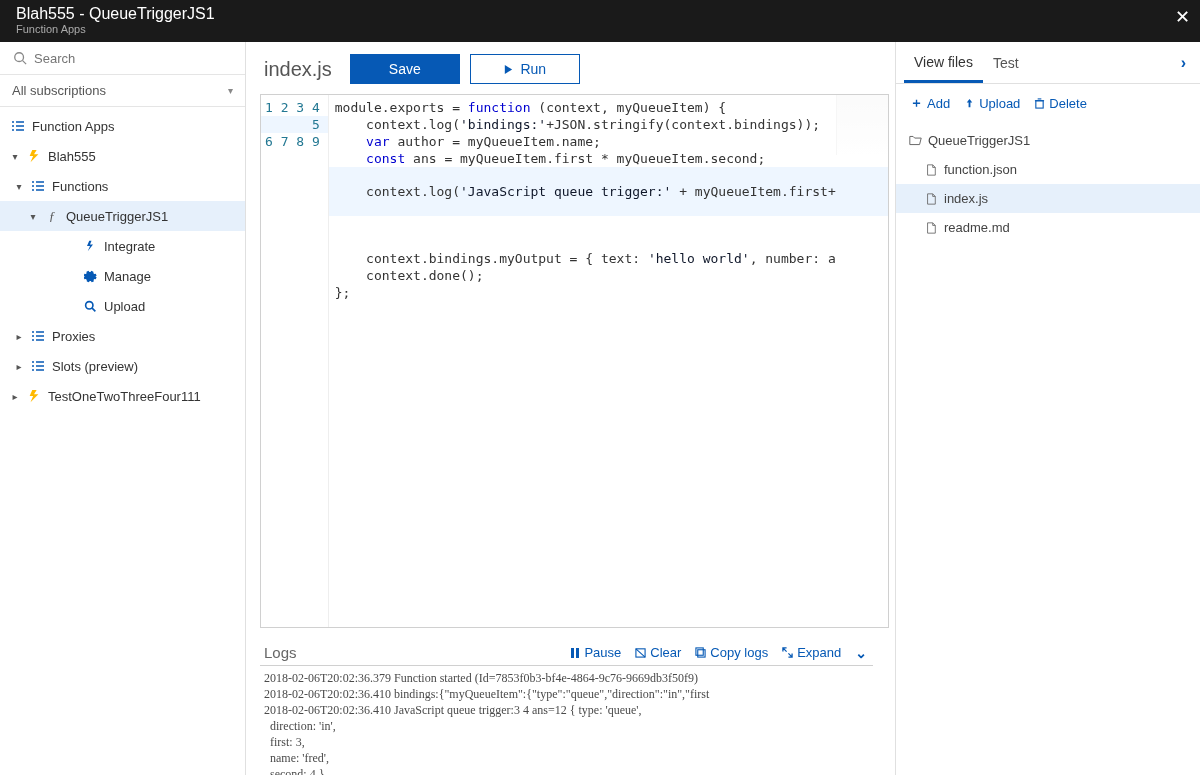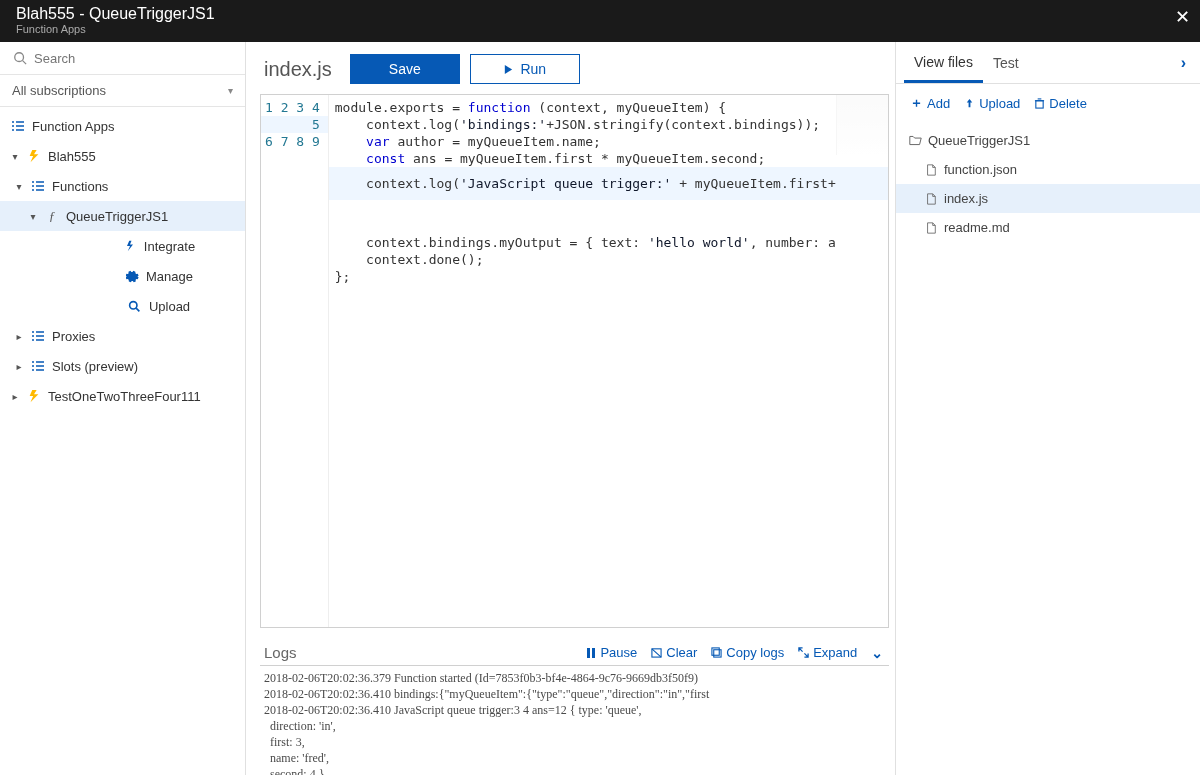--- a/index.html
+++ b/index.html
@@ -18,41 +18,41 @@
 .search-row { padding: 8px 12px; border-bottom: 1px solid #e5e5e5; display: flex; align-items: center; gap: 6px; color: #888; }
 .search-row input { border: none; outline: none; font-size: 13px; flex: 1; color: #888; }
 .subs-row { padding: 8px 12px; border-bottom: 1px solid #e5e5e5; display: flex; justify-content: space-between; align-items: center; color: #555; }
 .tree { padding: 4px 0; overflow-y: auto; }
 .tree-item { display: flex; align-items: center; gap: 6px; padding: 7px 10px; cursor: pointer; white-space: nowrap; }
 .tree-item.selected { background: #e6f0fb; }
 .caret { width: 10px; font-size: 10px; display: inline-block; text-align: center; color: #555; }
 .tree-icon { width: 16px; height: 16px; display: inline-flex; align-items: center; justify-content: center; }
 .indent1 { padding-left: 14px; }
 .indent2 { padding-left: 28px; }
-.indent3 { padding-left: 66px; justify-content: center; }
+.indent3 { padding-left: 66px; }
 
 
 .content { flex: 1; display: flex; flex-direction: column; padding: 12px 0 0 14px; min-width: 0; }
 .toolbar { display: flex; align-items: center; gap: 10px; padding: 0 10px 10px 4px; }
 .file-label { font-size: 20px; color: #555; font-weight: 400; margin-right: 8px; }
 .btn { height: 30px; padding: 0 24px; font-size: 14px; border-radius: 0; cursor: pointer; display: inline-flex; align-items: center; justify-content: center; gap: 6px; }
 .btn-save { background: #0659b5; color: #fff; border: 1px solid #0659b5; width: 110px; }
 .btn-run { background: #fff; color: #0659b5; border: 1px solid #0659b5; width: 110px; }
 
 .editor-wrap { border: 1px solid #d0d0d0; height: 534px; margin-right: 6px; position: relative; overflow: hidden; font-family: Consolas, monospace; }
 .minimap { position: absolute; right: 0; top: 0; width: 52px; height: 60px; background: linear-gradient(#f8f8f8, #fff); border-left: 1px solid #eee; opacity: 0.5; }
 .editor { display: flex; height: 100%; }
 .gutter { background: #fff; padding: 4px 8px 4px 4px; text-align: right; color: #237893; font-size: 13px; line-height: 17px; border-right: 1px solid #eee; min-width: 26px; }
 .code { padding: 4px 6px; font-size: 13px; line-height: 17px; white-space: pre; flex: 1; overflow: hidden; color: #333; }
-.cur-ln { background: #eef6ff; display: block; margin: 0 -6px; padding: 8px 6px; }
+.cur-ln { background: #eef6ff; display: block; margin: 0 -6px; padding: 16px 6px; }
 .gutter .cur { background: #eef6ff; display: block; margin: 0 -8px 0 -4px; padding: 0 8px 0 4px; }
 .kw { color: #0000d0; }
 .str { color: #0f172a; }
 
-.logs-section { margin-top: 12px; margin-right: 6px; display: flex; flex-direction: column; flex: 1; min-height: 0; }
+.logs-section { margin-top: 12px; margin-right: 22px; display: flex; flex-direction: column; flex: 1; min-height: 0; }
 .logs-header { display: flex; align-items: center; border-bottom: 1px solid #d0d0d0; padding: 4px 6px 4px 4px; }
 .logs-title { font-size: 15px; color: #666; }
 .logs-actions { margin-left: auto; display: flex; gap: 14px; color: #0659b5; font-size: 13px; align-items: center; }
 .logs-actions span { cursor: pointer; display: inline-flex; align-items: center; gap: 4px; }
 .logs-body { font-family: Liberation Serif, serif; font-size: 12px; line-height: 16px; color: #4a4a4a; padding: 4px 4px; overflow-y: auto; white-space: pre; flex: 1; }
 .logs-body::-webkit-scrollbar { width: 10px; }
 .logs-body::-webkit-scrollbar-thumb { background: #c0c0c0; }
 
 
 .right { width: 305px; border-left: 1px solid #e0e0e0; display: flex; flex-direction: column; }

